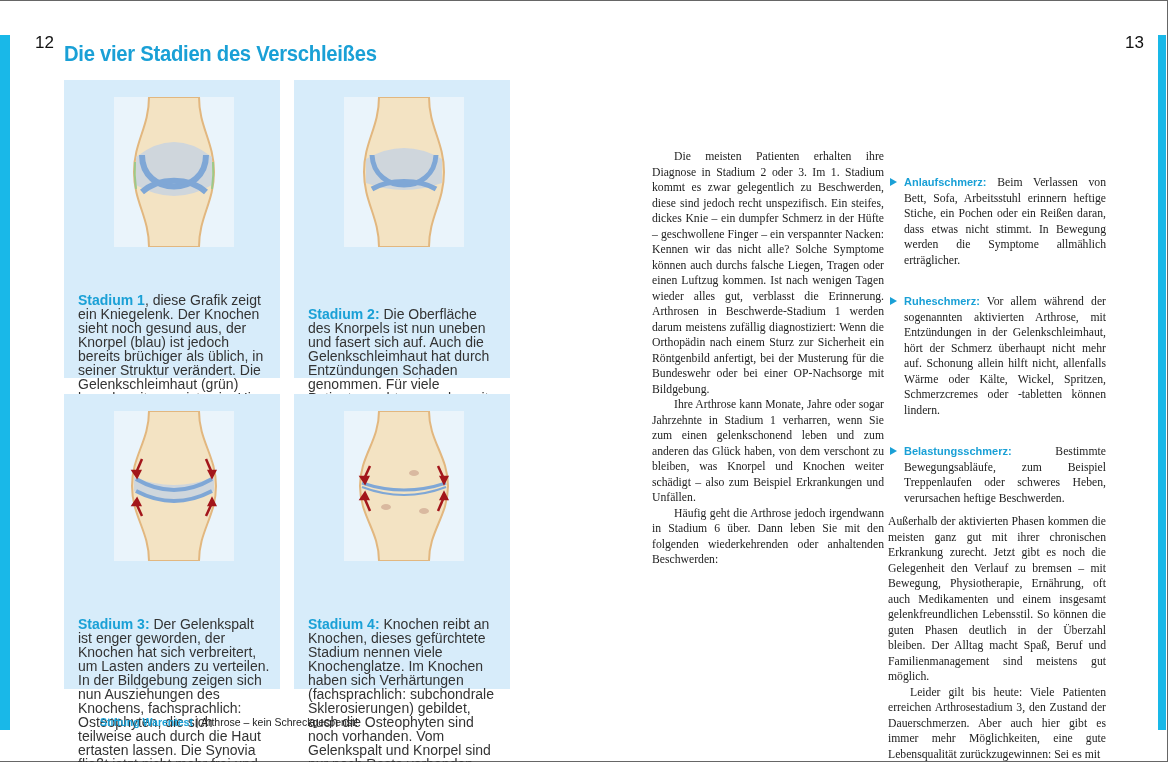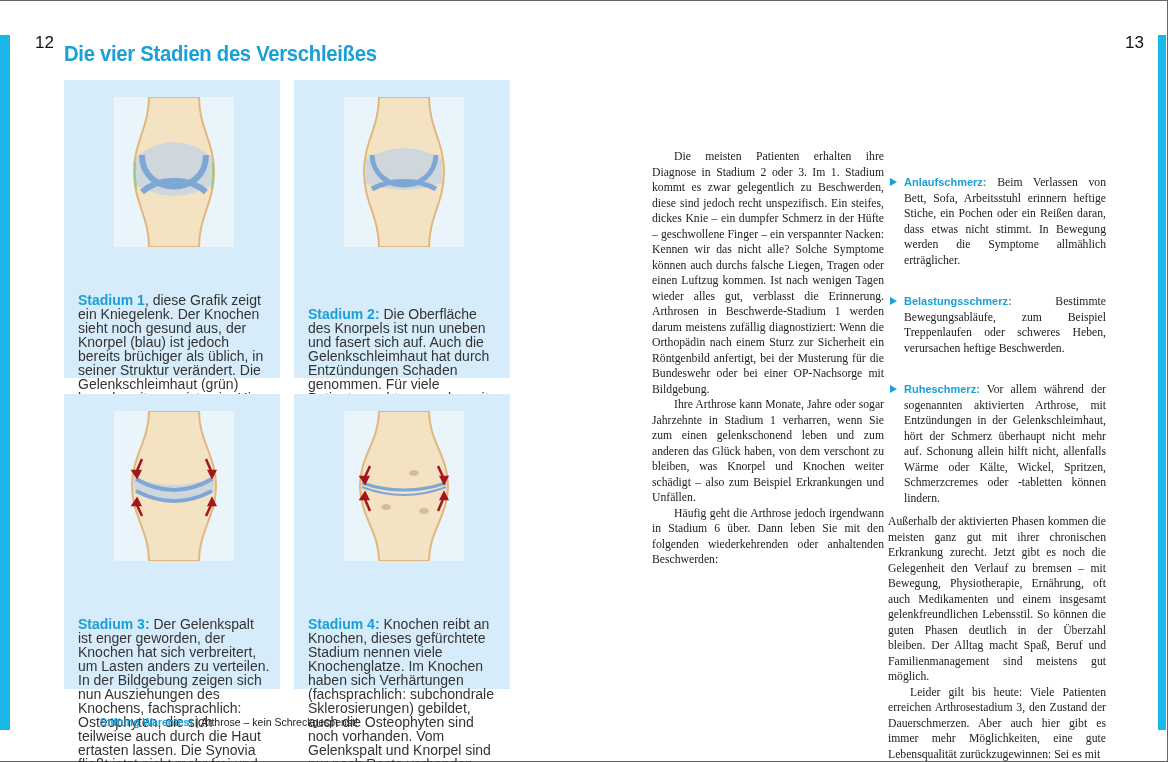--- a/index.html
+++ b/index.html
@@ -135,24 +135,24 @@
 </div>
 
 <div class="col col2">
   <div class="bul">
     <span class="tri"></span>
     <span class="kw">Anlaufschmerz:</span>
     <span>Beim Verlassen von Bett, Sofa, Arbeitsstuhl erinnern heftige Stiche, ein Pochen oder ein Reißen daran, dass etwas nicht stimmt. In Bewegung werden die Symptome allmählich erträglicher.</span>
   </div>
   <div class="bul">
     <span class="tri"></span>
-    <span class="kw">Belastungsschmerz:</span>
-    <span>Bestimmte Bewegungsabläufe, zum Beispiel Treppenlaufen oder schweres Heben, verursachen heftige Beschwerden.</span>
+    <span class="kw">Ruheschmerz:</span>
+    <span>Vor allem während der sogenannten aktivierten Arthrose, mit Entzündungen in der Gelenkschleimhaut, hört der Schmerz überhaupt nicht mehr auf. Schonung allein hilft nicht, allenfalls Wärme oder Kälte, Wickel, Spritzen, Schmerzcremes oder -tabletten können lindern.</span>
   </div>
   <div class="bul">
     <span class="tri"></span>
-    <span class="kw">Ruheschmerz:</span>
-    <span>Vor allem während der sogenannten aktivierten Arthrose, mit Entzündungen in der Gelenkschleimhaut, hört der Schmerz überhaupt nicht mehr auf. Schonung allein hilft nicht, allenfalls Wärme oder Kälte, Wickel, Spritzen, Schmerzcremes oder -tabletten können lindern.</span>
+    <span class="kw">Belastungsschmerz:</span>
+    <span>Bestimmte Bewegungsabläufe, zum Beispiel Treppenlaufen oder schweres Heben, verursachen heftige Beschwerden.</span>
   </div>
   <div class="gap"></div>
   <p>Außerhalb der aktivierten Phasen kommen die meisten ganz gut mit ihrer chronischen Erkrankung zurecht. Jetzt gibt es noch die Gelegenheit den Verlauf zu bremsen – mit Bewegung, Physiotherapie, Ernährung, oft auch Medikamenten und einem insgesamt gelenkfreundlichen Lebensstil. So können die guten Phasen deutlich in der Überzahl bleiben. Der Alltag macht Spaß, Beruf und Familienmanagement sind meistens gut möglich.</p>
   <p class="ind">Leider gilt bis heute: Viele Patienten erreichen Arthrosestadium 3, den Zustand der Dauerschmerzen. Aber auch hier gibt es immer mehr Möglichkeiten, eine gute Lebensqualität zurückzugewinnen: Sei es mit</p>
 </div>
 
 </body></html>

